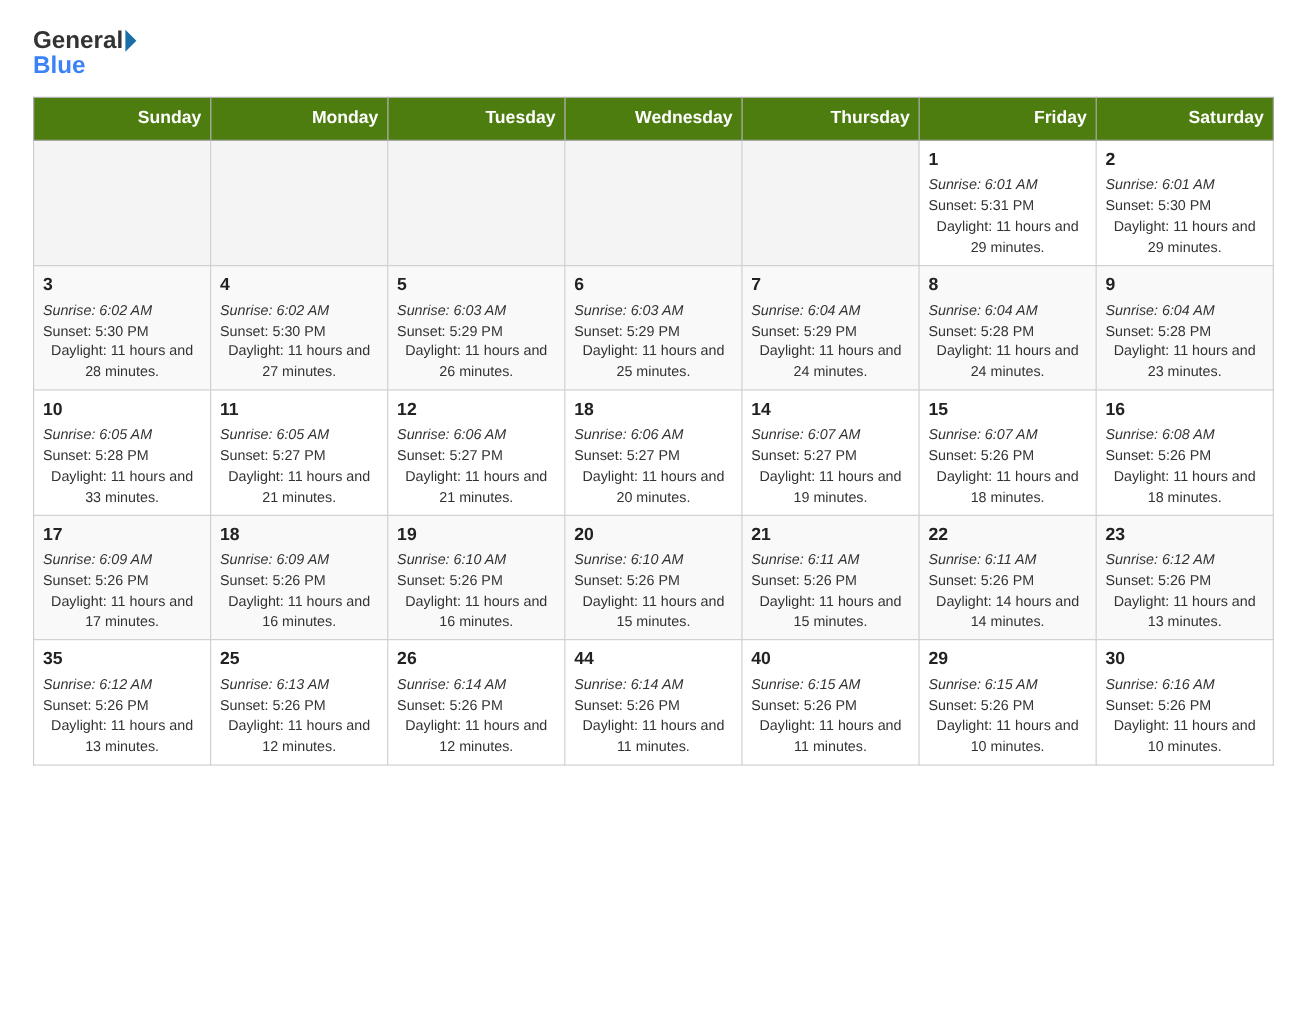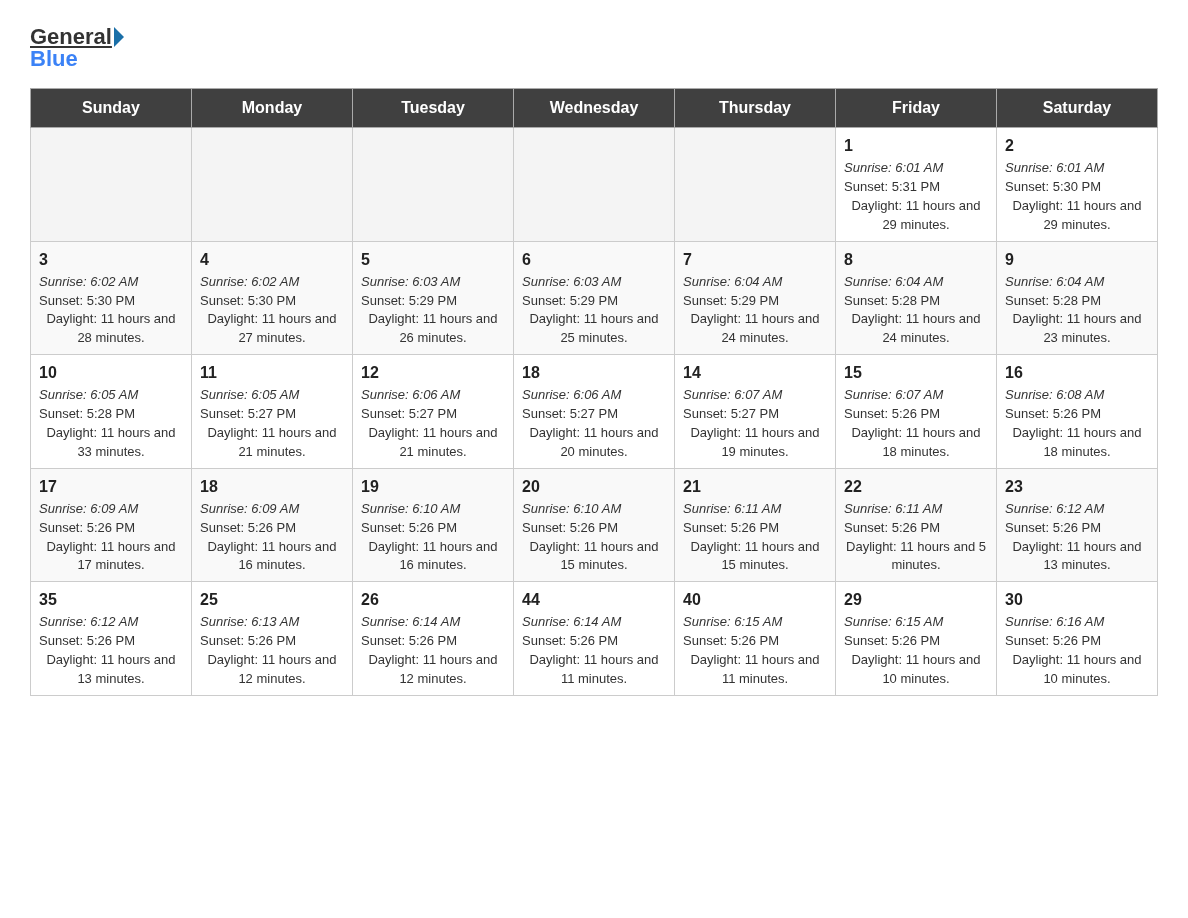--- a/index.html
+++ b/index.html
@@ -22,21 +22,20 @@
       flex-direction: column;
       align-items: flex-start;
       padding-top: 4px;
     }
     .logo-text {
       font-size: 22px;
       font-weight: bold;
       color: #333;
       display: flex;
       align-items: center;
-      text-decoration: underline;
     }
     .logo-general { color: #333; }
     .logo-arrow {
       width: 0;
       height: 0;
       border-left: 10px solid #1a6fa8;
       border-top: 10px solid transparent;
       border-bottom: 10px solid transparent;
       display: inline-block;
       margin-left: 2px;
@@ -60,26 +59,26 @@
       font-size: 20px;
       color: #444;
       margin-top: 4px;
     }
     table {
       width: 100%;
       border-collapse: collapse;
       table-layout: fixed;
     }
     th {
-      background-color: #404040;
+      background-color: #4d7c0f;
       color: #fff;
       font-size: 16px;
       font-weight: bold;
       padding: 10px 8px;
-      text-align: center;
+      text-align: right;
       border: 1px solid #aaa;
     }
     td {
       vertical-align: top;
       padding: 6px 8px;
       border: 1px solid #ccc;
       font-size: 13px;
       line-height: 1.45;
       height: 105px;
       background: #fff;
@@ -262,21 +261,21 @@
         <td>
           <span class="day-num">21</span>
           <div class="sunrise">Sunrise: 6:11 AM</div>
           <div class="sunset">Sunset: 5:26 PM</div>
           <div class="daylight">Daylight: 11 hours and 15 minutes.</div>
         </td>
         <td>
           <span class="day-num">22</span>
           <div class="sunrise">Sunrise: 6:11 AM</div>
           <div class="sunset">Sunset: 5:26 PM</div>
-          <div class="daylight">Daylight: 11 hours and 5 minutes.</div>
+          <div class="daylight">Daylight: 14 hours and 14 minutes.</div>
         </td>
         <td>
           <span class="day-num">23</span>
           <div class="sunrise">Sunrise: 6:12 AM</div>
           <div class="sunset">Sunset: 5:26 PM</div>
           <div class="daylight">Daylight: 11 hours and 13 minutes.</div>
         </td>
       </tr>
       <tr>
         <td>

